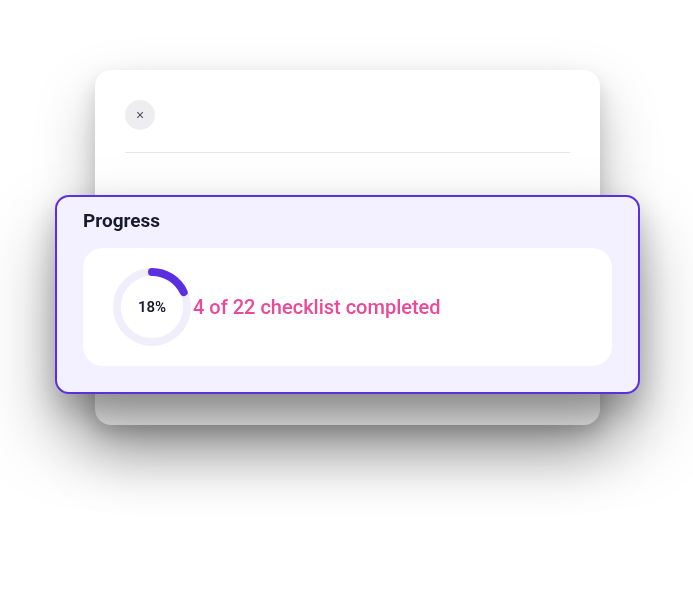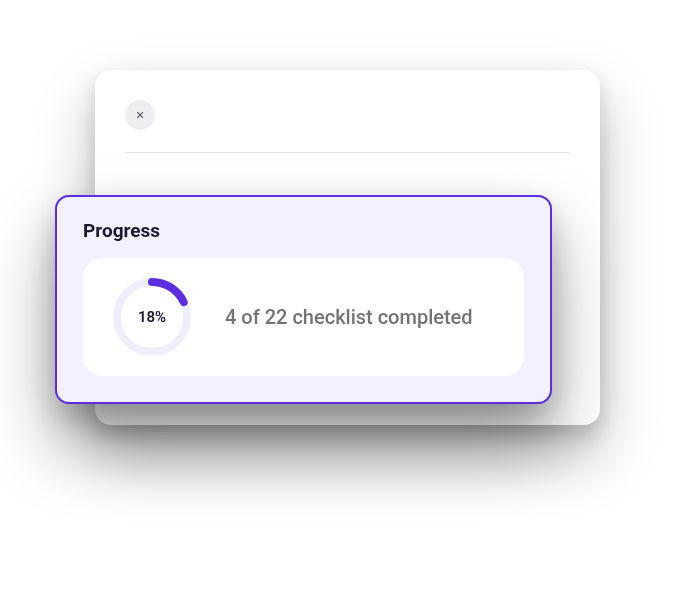--- a/index.html
+++ b/index.html
@@ -55,42 +55,41 @@
       cursor: pointer;
       font-size: 14px;
       color: #4a4a5a;
       border: none;
     }
     
     .progress-card {
       position: absolute;
       top: 195px;
       left: 55px;
-      width: 497px;
+      width: 585px;
       background: #f3f0ff;
       border: 2.5px solid #5b2ee0;
       border-radius: 14px;
-      padding: 22px 26px 26px 26px;
+      padding: 12px 26px 26px 26px;
       box-shadow: 0 40px 70px rgba(0,0,0,0.35), 0 15px 30px rgba(0,0,0,0.2);
     }
     
     .progress-label {
       font-size: 19px;
       font-weight: 700;
       color: #1a1a2e;
       margin-bottom: 16px;
     }
     
     .progress-inner {
       background: #ffffff;
       border-radius: 20px;
       padding: 18px 28px;
       display: flex;
       align-items: center;
-      gap: 32px;
     }
     
     .progress-ring-wrapper {
       position: relative;
       width: 82px;
       height: 82px;
       flex-shrink: 0;
     }
     
     .progress-ring-wrapper svg {
@@ -116,21 +115,21 @@
       left: 50%;
       transform: translate(-50%, -50%);
       font-size: 15px;
       font-weight: 600;
       color: #1a1a2e;
     }
     
     .progress-text {
       font-size: 20px;
       font-weight: 500;
-      color: #737373;
+      color: #ec4899;
     }
   </style>
 </head>
 <body>
 
 <div class="back-card">
   <div class="back-card-header">
     <button class="close-btn">
       <span>×</span>
     </button>

